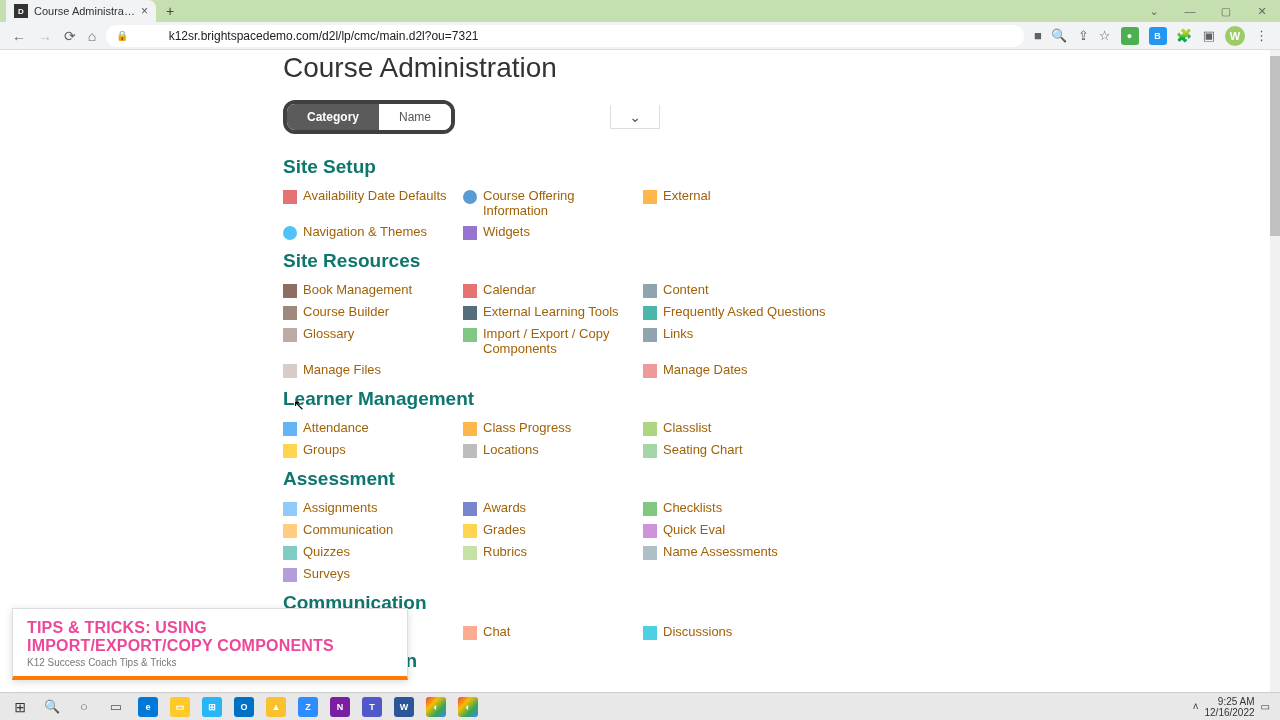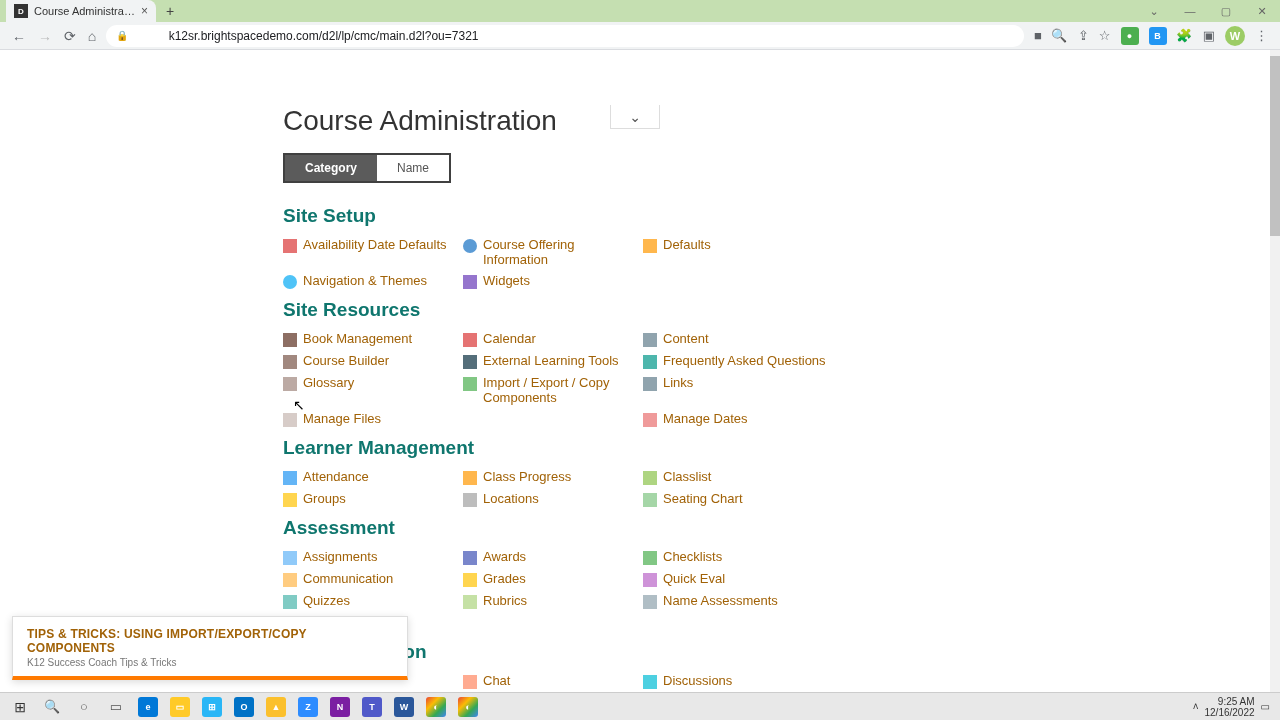--- a/index.html
+++ b/index.html
@@ -21,23 +21,23 @@
 .addrbar { flex: 1; background: #fff; border-radius: 14px; height: 22px; display: flex; align-items: center; padding: 0 10px; gap: 8px; font-size: 12px; color: #5f6368; }
 .addrbar .lock { font-size: 10px; }
 .addrbar .url { color: #202124; margin-left: 32px; }
 .right-icons { display: flex; gap: 10px; align-items: center; padding: 0 6px; color: #5f6368; }
 .right-icons .ext { width: 18px; height: 18px; border-radius: 3px; display: flex; align-items: center; justify-content: center; font-size: 9px; font-weight: bold; }
 .right-icons .avatar { width: 20px; height: 20px; border-radius: 50%; background: #9ccc65; color: #fff; display: flex; align-items: center; justify-content: center; font-size: 11px; font-weight: bold; }
 
 
 .viewport { position: absolute; top: 50px; left: 0; right: 10px; bottom: 28px; overflow: hidden; background: #fff; }
 .dropdown-caret { position: absolute; top: 55px; left: 610px; width: 50px; height: 24px; border: 1px solid #ddd; border-top: none; display: flex; align-items: center; justify-content: center; color: #555; font-size: 14px; }
-.content { width: 820px; margin-left: 283px; padding-top: 26px; margin-top: 29px; }
+.content { width: 820px; margin-left: 283px; padding-top: 2px; }
 .page-title { font-size: 28px; font-weight: 400; color: #333; margin-bottom: 16px; }
-.tabs { display: inline-flex; border: 2px solid #404040; border-radius: 0; overflow: hidden; margin-bottom: 14px; }
+.tabs { display: inline-flex; border: 4px solid #404040; border-radius: 12px; overflow: hidden; margin-bottom: 14px; }
 .tabs .tabbtn { padding: 6px 20px; font-size: 12px; background: #fff; color: #555; cursor: pointer; }
 .tabs .tabbtn.active { background: #5b5b5b; color: #fff; font-weight: bold; }
 .section-heading { font-size: 19px; color: #0f766e; margin: 8px 0 10px 0; font-weight: 700; }
 .link-grid { display: grid; grid-template-columns: 180px 180px 180px; gap: 6px 0; margin-bottom: 10px; }
 .link-grid.wide { grid-template-columns: 180px 180px 200px; }
 .link-item { display: flex; align-items: flex-start; gap: 6px; font-size: 13px; }
 .link-item .icon { width: 14px; height: 14px; flex-shrink: 0; display: inline-block; margin-top: 2px; }
 .link-item a { color: #a16207; text-decoration: none; }
 
 
@@ -52,21 +52,21 @@
 .ic-assign { background: #90caf9; } .ic-award { background: #7986cb; } .ic-check { background: #81c784; }
 .ic-exp { background: #ffcc80; } .ic-grade { background: #ffd54f; } .ic-quick { background: #ce93d8; }
 .ic-quiz { background: #80cbc4; } .ic-rubric { background: #c5e1a5; } .ic-self { background: #b0bec5; }
 .ic-survey { background: #b39ddb; }
 .ic-chat { background: #ffab91; } .ic-disc { background: #4dd0e1; }
 
 .cursor { position: absolute; top: 397px; left: 293px; font-size: 14px; color: #000; pointer-events: none; }
 
 
 .toast { position: absolute; left: 12px; bottom: 40px; width: 396px; background: #fff; border: 1px solid #ddd; box-shadow: 0 2px 8px rgba(0,0,0,0.15); border-bottom: 4px solid #ff7a00; padding: 10px 14px 8px 14px; }
-.toast .ttitle { font-size: 12px; font-weight: bold; color: #a16207; letter-spacing: 0.2px; }
+.toast .ttitle { font-size: 16px; font-weight: bold; color: #ec4899; letter-spacing: 0.2px; }
 .toast .tsub { font-size: 10px; color: #777; margin-top: 2px; }
 
 
 .taskbar { position: absolute; bottom: 0; left: 0; right: 0; height: 28px; background: #e8e8e8; border-top: 1px solid #ccc; display: flex; align-items: center; padding: 0 4px; }
 .taskbar .tbicon { width: 32px; height: 28px; display: flex; align-items: center; justify-content: center; }
 .taskbar .tbicon .sq { width: 20px; height: 20px; border-radius: 3px; display: flex; align-items: center; justify-content: center; font-size: 9px; font-weight: bold; color: #fff; }
 .taskbar .tray { margin-left: auto; display: flex; align-items: center; gap: 6px; padding-right: 6px; font-size: 10px; color: #333; }
 .taskbar .clock { text-align: right; line-height: 11px; }
 
 
@@ -134,21 +134,21 @@
         <div class="link-item">
           <span class="icon ic-cal"></span>
           <a href="#">Availability Date Defaults</a>
         </div>
         <div class="link-item">
           <span class="icon ic-info"></span>
           <a href="#">Course Offering Information</a>
         </div>
         <div class="link-item">
           <span class="icon ic-home"></span>
-          <a href="#">Defaults</a>
+          <a href="#">External</a>
         </div>
         <div class="link-item">
           <span class="icon ic-nav"></span>
           <a href="#">Navigation &amp; Themes</a>
         </div>
         <div class="link-item">
           <span class="icon ic-widget"></span>
           <a href="#">Widgets</a>
         </div>
       </div>

